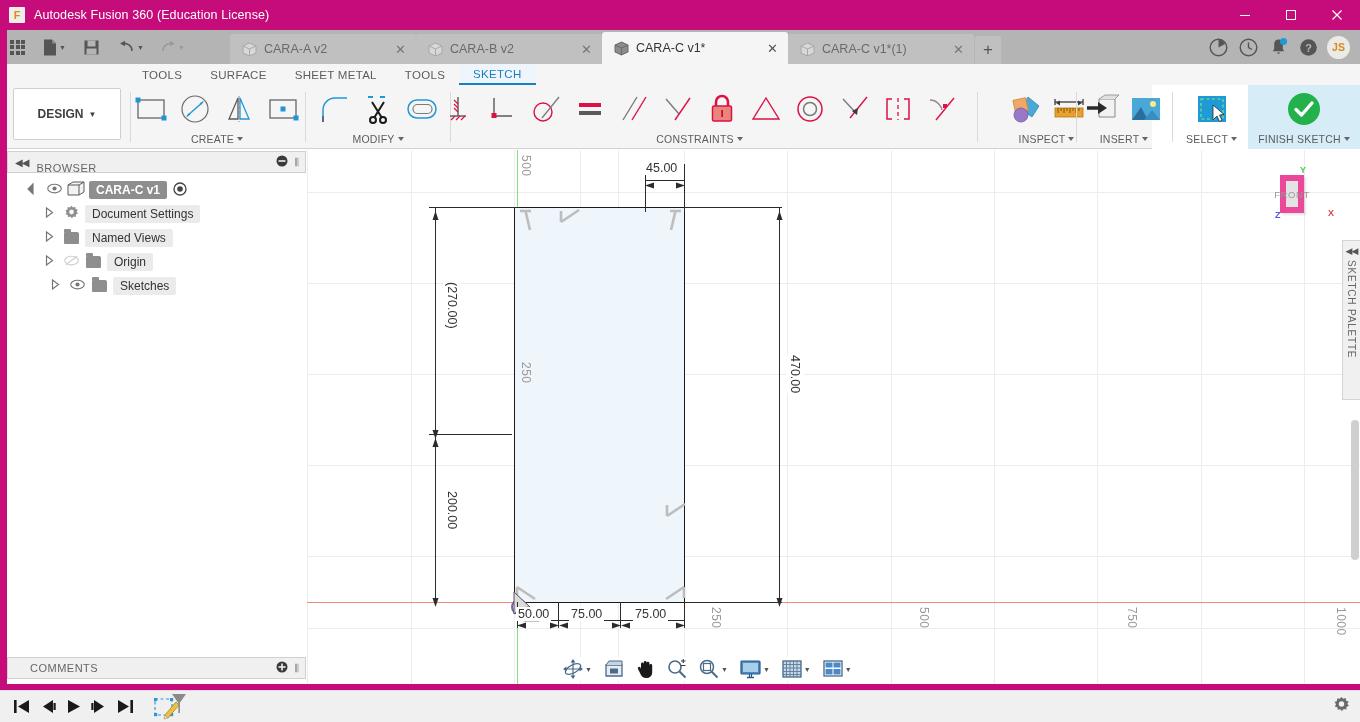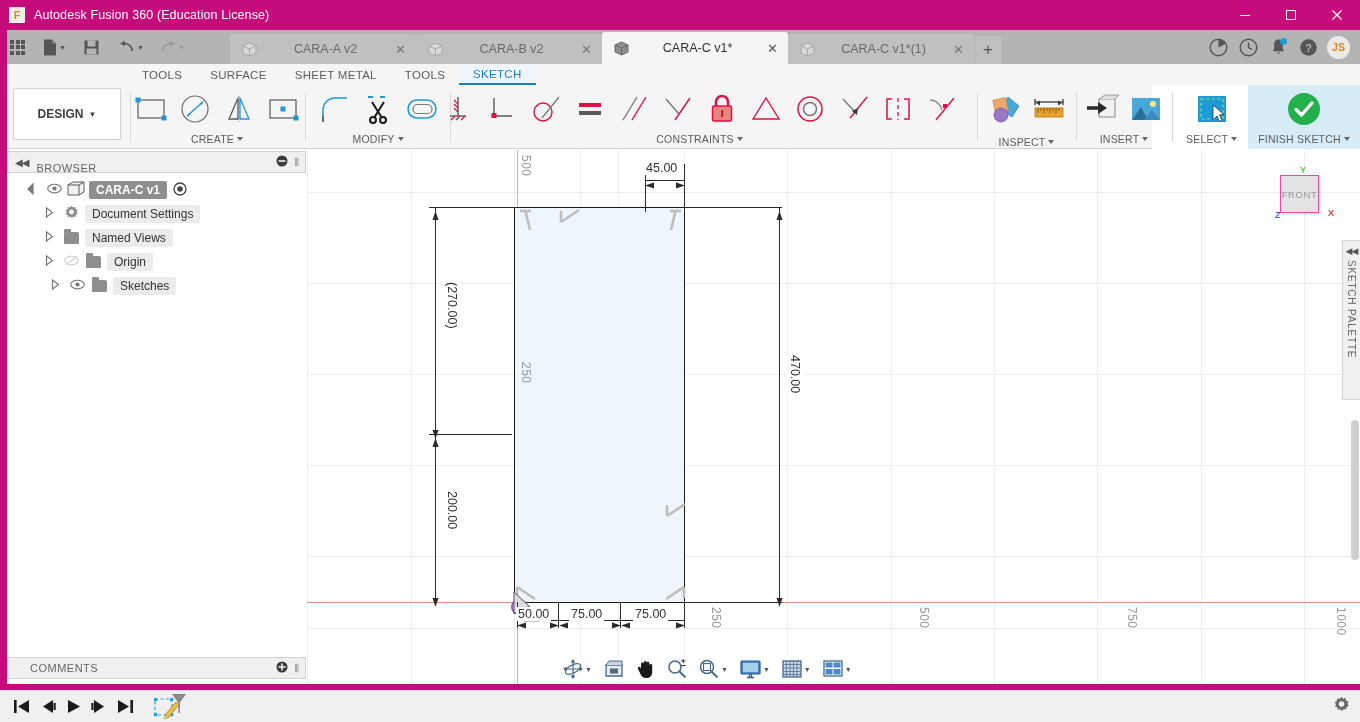--- a/index.html
+++ b/index.html
@@ -44,21 +44,21 @@
   .grid9 i { background: #555; display: block; }
 
   .tabs { position: absolute; left: 230px; top: 0; height: 34px; display: flex; align-items: flex-end; }
   .tab {
     height: 30px; margin-top: 4px; display: flex; align-items: center;
     padding: 0 10px 0 12px; min-width: 186px; position: relative;
     background: #c0c0c0; border-radius: 3px 3px 0 0; color: #6a6a6a; font-size: 12.5px;
   }
   .tab.active { background: #f5f5f5; color: #333; height: 32px; margin-top: 2px; }
   .tab .cube { margin-right: 7px; }
-  .tab .label { flex: 1; text-align: center; white-space: nowrap; }
+  .tab .label { flex: 1; white-space: nowrap; }
   .tab .x { font-size: 13px; color: #777; margin-left: 8px; }
   .tab.active .x { color: #555; }
   .tab-add {
     width: 26px; height: 28px; margin-top: 5px; margin-left: 1px; display: flex;
     align-items: center; justify-content: center; color: #555; font-size: 17px;
     background: #c0c0c0; border-radius: 3px 3px 0 0;
   }
   .qat-right { position: absolute; right: 4px; top: 0; height: 34px; display: flex; align-items: center; }
   .qat-ricon { width: 30px; height: 34px; display: flex; align-items: center; justify-content: center; position: relative; }
   .avatar {
@@ -157,21 +157,21 @@
   .dimh { height: 1px; }
   .dimv { width: 1px; }
   .dimtext { position: absolute; font-size: 12.5px; color: #333; background: #fff; padding: 0 2px; white-space: nowrap; }
   .dimtext.vert { writing-mode: vertical-rl; text-orientation: mixed; }
   .extline { position: absolute; background: #2b2b2b; height: 1px; }
   .constr { position: absolute; color: #b8b8b8; }
 
   
   .viewcube { position: absolute; right: 24px; top: 25px; width: 56px; height: 52px; }
   .vc-face {
-    width: 39px; height: 38px; background: #e3e3e3; border: 1px solid #ec4899;
+    width: 24px; height: 38px; background: #e3e3e3; border: 6px solid #ec4899;
     display: flex; align-items: center; justify-content: center;
     font-size: 9.5px; color: #999; letter-spacing: 0.6px;
     box-shadow: 2px 2px 2px rgba(0,0,0,0.10);
   }
   .vc-axis { position: absolute; font-size: 9px; font-weight: bold; }
 
   
   .spalette {
     position: absolute; right: 0; top: 240px; width: 18px; height: 160px;
     background: #f0f0f0; border: 1px solid #d5d5d5; border-right: none;
@@ -523,21 +523,21 @@
         </div>
       </div>
       <div class="gname">
         <span>CONSTRAINTS</span>
         <span class="caret-d"></span>
       </div>
     </div>
 
     <div class="sep" style="left:977px;"></div>
 
-    <div class="rgroup" style="left:980px;width:93px;justify-content:space-between;">
+    <div class="rgroup" style="left:1000px;width:93px;">
       <div class="icons">
         <div class="rbtn">
           <svg width="34" height="32" viewBox="0 0 34 32">
               <path d="M20 4 L31 13 L24 24 L13 16 Z" fill="#4aa8d8" stroke="#2f86b5" stroke-width="0.8"></path>
               <path d="M6 6 L19 6 L19 19 L6 19 Z" fill="#f0a868" stroke="#d08840" stroke-width="0.8" transform="rotate(-12 12 12)"></path>
               <circle cx="13" cy="22" r="7" fill="#9a78c8" stroke="#7a56a8" stroke-width="0.8"></circle>
             </svg>
         </div>
         <div class="rbtn">
           <svg width="34" height="28" viewBox="0 0 34 28">

